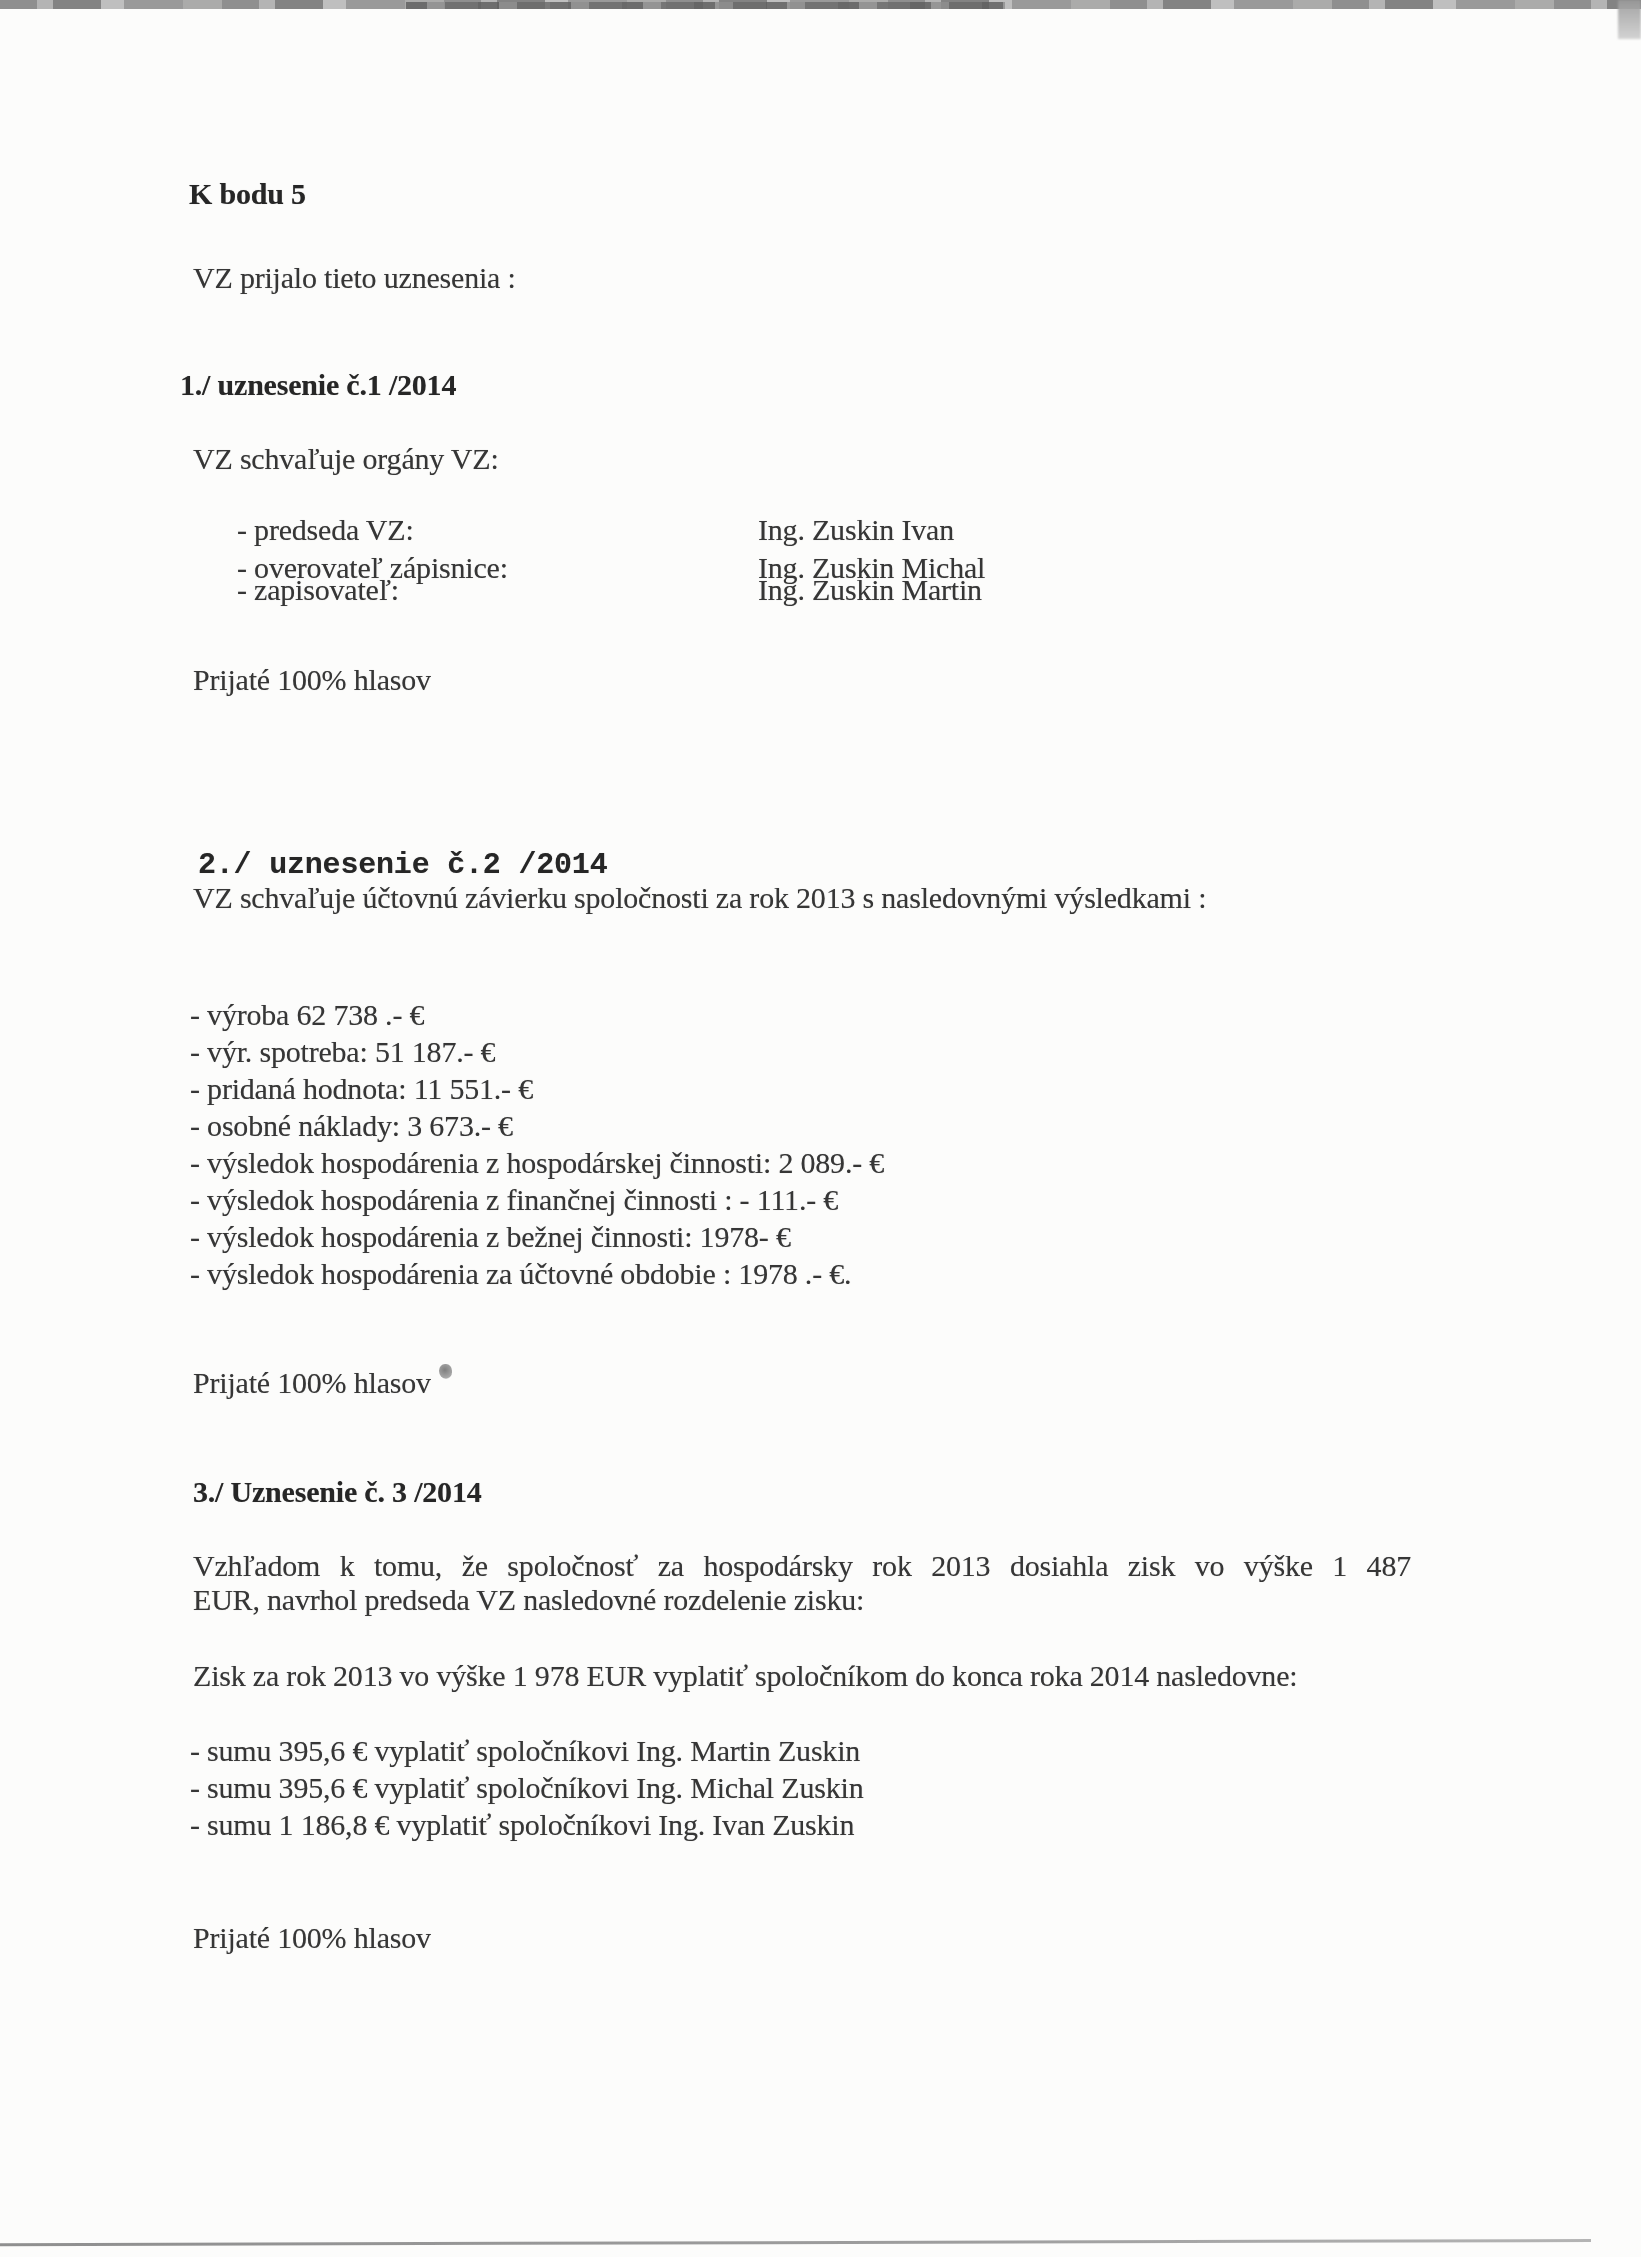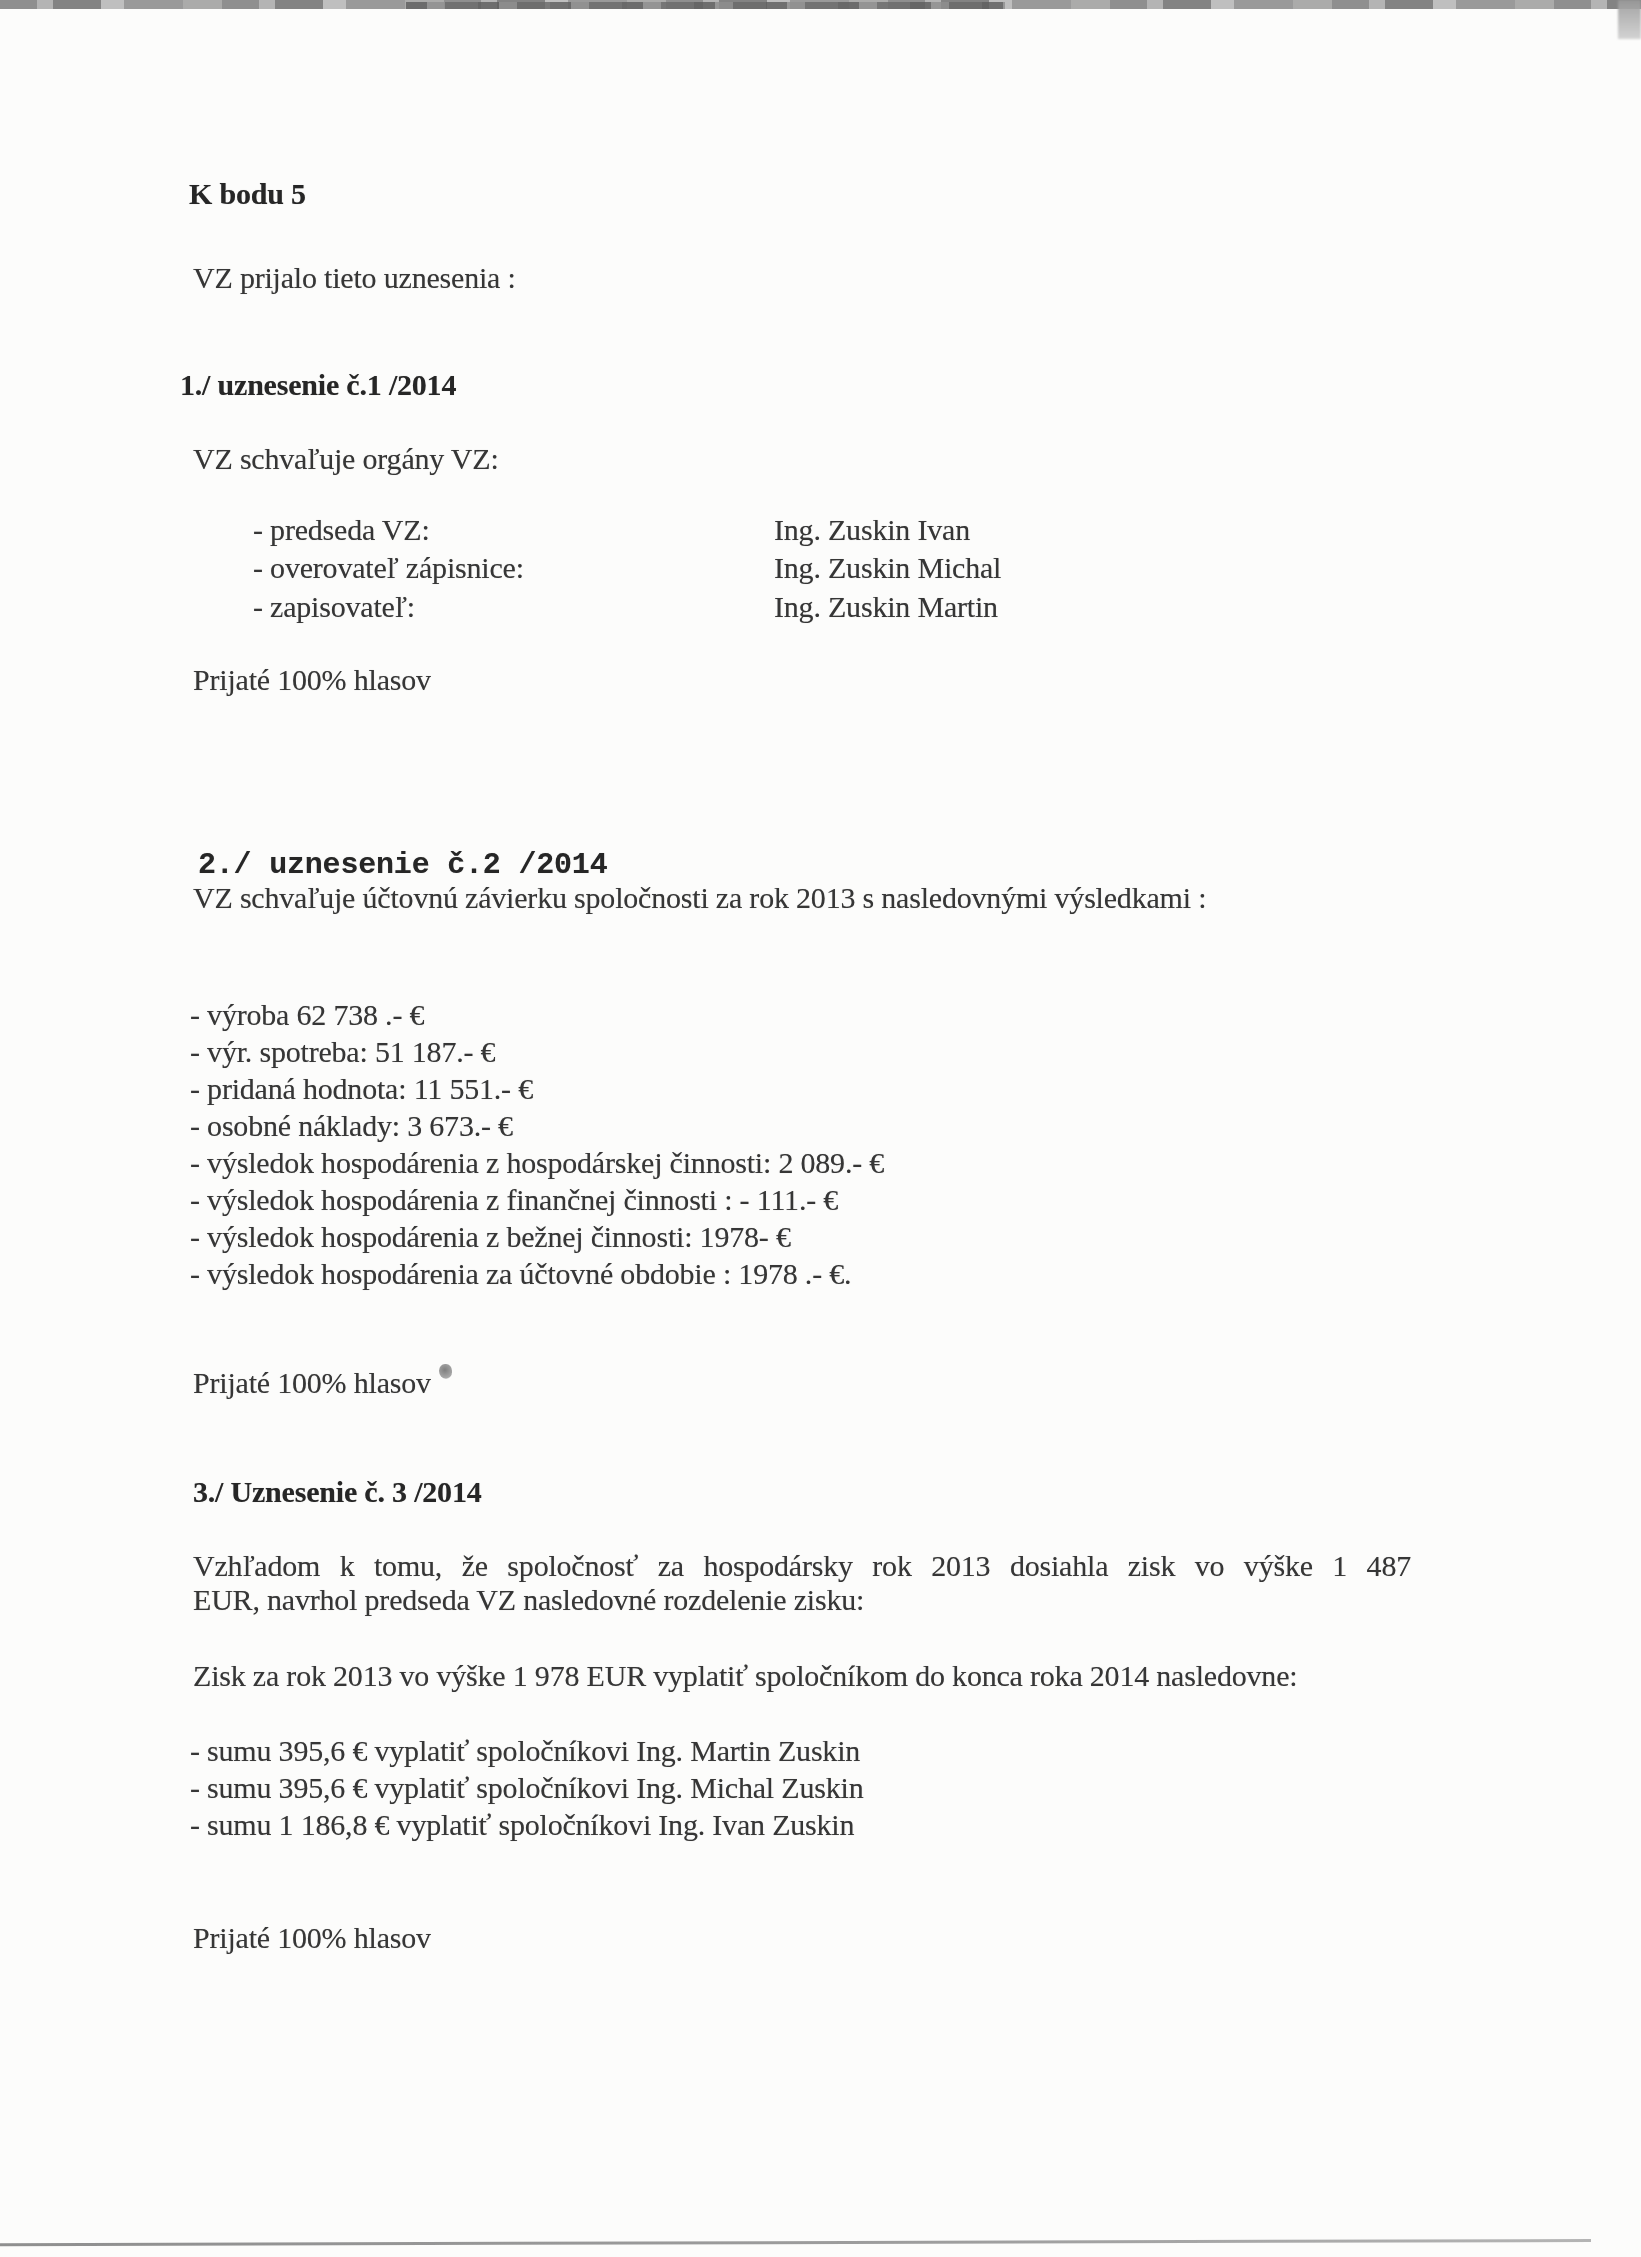--- a/index.html
+++ b/index.html
@@ -11,21 +11,21 @@
     background:#fcfcfb;
     overflow:hidden;
     font-family:"Liberation Serif","DejaVu Serif",serif;
     font-size:30px;
     color:#363636;
     letter-spacing:-0.2px;
     text-shadow:0 0 0.7px rgba(60,60,60,.45);
   }
   .line{position:absolute;white-space:pre;}
   .bold{font-weight:700;color:#262626;}
-  .officer-row{position:absolute;left:0;width:1514px;height:39px;margin-left:16px;}
+  .officer-row{position:absolute;left:0;width:1514px;height:39px;}
   .officer-row .role{position:absolute;left:237px;white-space:pre;}
   .officer-row .name{position:absolute;left:758px;white-space:pre;}
   .results{position:absolute;left:190px;top:996px;line-height:37px;}
   .results div{white-space:pre;}
   .payouts{position:absolute;left:190px;top:1732px;line-height:37px;}
   .payouts div{white-space:pre;}
   .para-justified{
     position:absolute;left:193px;top:1547px;width:1218px;
     text-align:justify;text-align-last:justify;line-height:37px;
   }
@@ -79,21 +79,21 @@
   <div class="line" style="left:193px;top:442px;">VZ schvaľuje orgány VZ:</div>
 
   <div class="officer-row" style="top:513px;">
     <span class="role">- predseda VZ:</span>
     <span class="name">Ing. Zuskin Ivan</span>
   </div>
   <div class="officer-row" style="top:551px;">
     <span class="role">- overovateľ zápisnice:</span>
     <span class="name">Ing. Zuskin Michal</span>
   </div>
-  <div class="officer-row" style="top:590px;text-align:center;">
+  <div class="officer-row" style="top:573px;text-align:center;">
     <span class="role">- zapisovateľ:</span>
     <span class="name">Ing. Zuskin Martin</span>
   </div>
 
   <div class="line" style="left:193px;top:663px;">Prijaté 100% hlasov</div>
 
   <div class="line bold" style="left:198px;top:848px;font-family:Liberation Mono, monospace;">2./ uznesenie č.2 /2014</div>
   <div class="line" style="left:193px;top:881px;">VZ schvaľuje účtovnú závierku spoločnosti za rok 2013 s nasledovnými výsledkami :</div>
 
   <div class="results">

